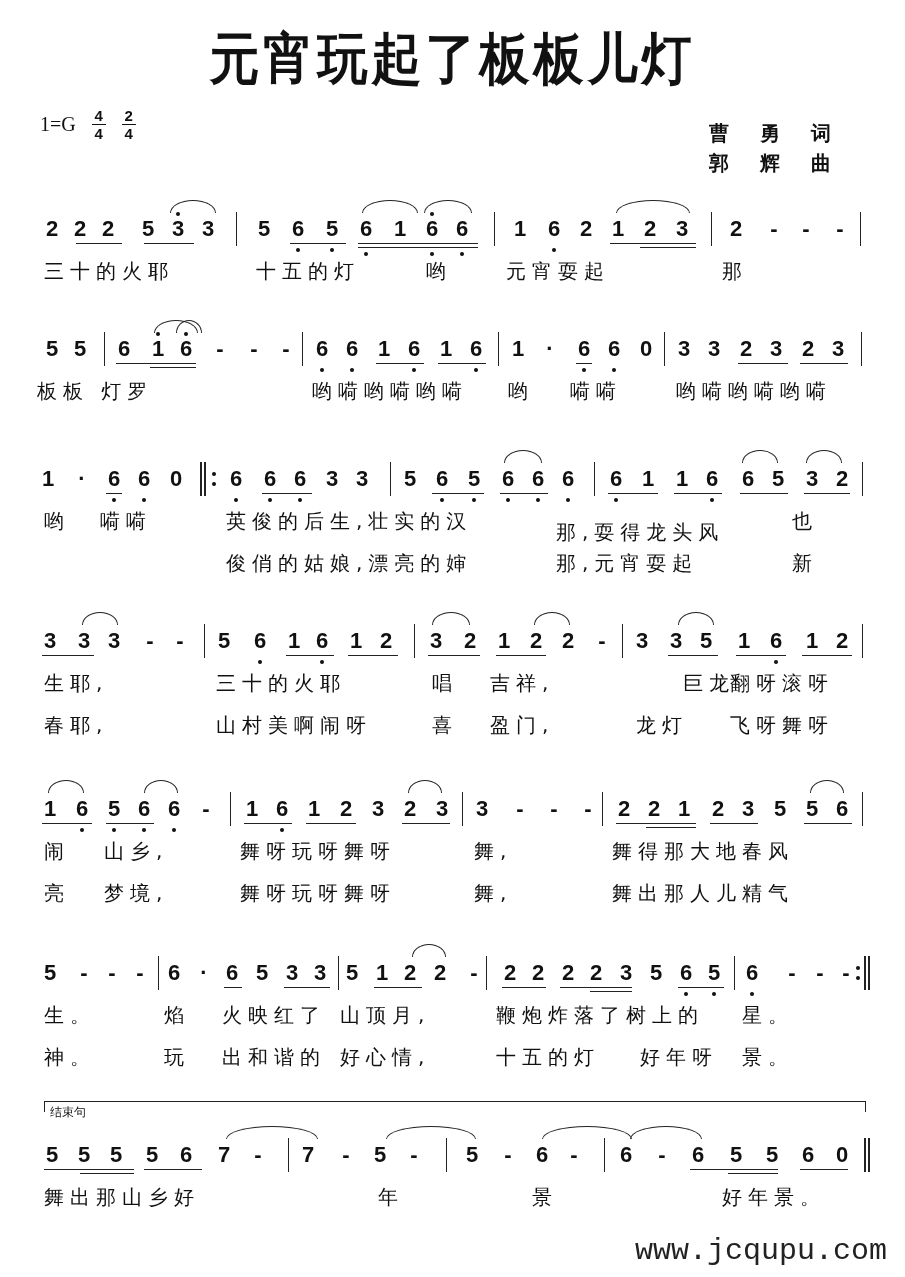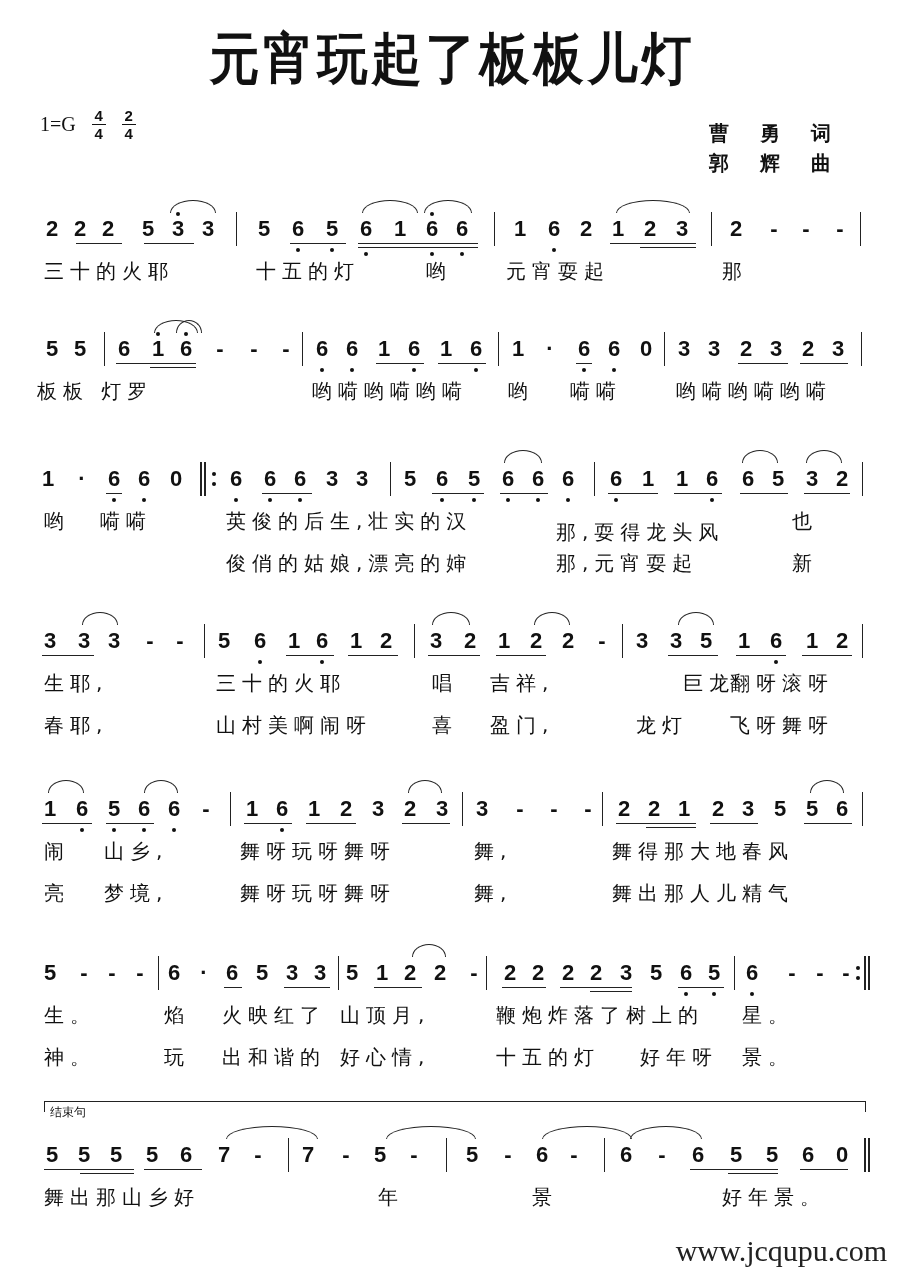--- a/index.html
+++ b/index.html
@@ -12,21 +12,21 @@
   .el { position:absolute; font-family:"Liberation Sans", sans-serif; font-weight:bold; font-size:22px; text-align:center; width:20px; line-height:22px; }
   .el .dot-low { position:absolute; left:8px; width:4px; height:4px; border-radius:2px; background:#111; }
   .el .dot-high { position:absolute; left:8px; top:-6px; width:4px; height:4px; border-radius:2px; background:#111; }
   .uline { position:absolute; height:0; border-top:1.5px solid #222; }
   .barline { position:absolute; width:0; border-left:1.6px solid #222; height:34px; }
   .barline.double { border-left:5px double #222; width:4px; }
   .slur { position:absolute; border:1.6px solid #222; border-bottom:none; border-left-color:#222; border-radius:50% 50% 0 0 / 100% 100% 0 0; height:12px; }
   .lyr { position:absolute; font-size:20px; letter-spacing:6px; white-space:pre; line-height:22px; }
   .bracket { position:absolute; left:44px; top:1101px; width:820px; height:10px; border-top:1.5px solid #222; border-left:1.5px solid #222; border-right:1.5px solid #222; }
   .bracket-label { position:absolute; left:50px; top:1104px; font-size:12px; }
-  .watermark { position:absolute; right:18px; top:1234px; font-family:Liberation Serif, serif; font-size:30px; color:#222; }
+  .watermark { position:absolute; right:18px; top:1234px; font-family:Liberation Mono, monospace; font-size:30px; color:#222; }
   .repeat-dots { position:absolute; width:4px; }
   .repeat-dots i { display:block; width:4px; height:4px; border-radius:2px; background:#111; margin:6px 0; }
 </style>
 </head>
 <body>
 
 <div class="title">元宵玩起了板板儿灯</div>
 
 <div class="key">
   <span>1=G</span>

